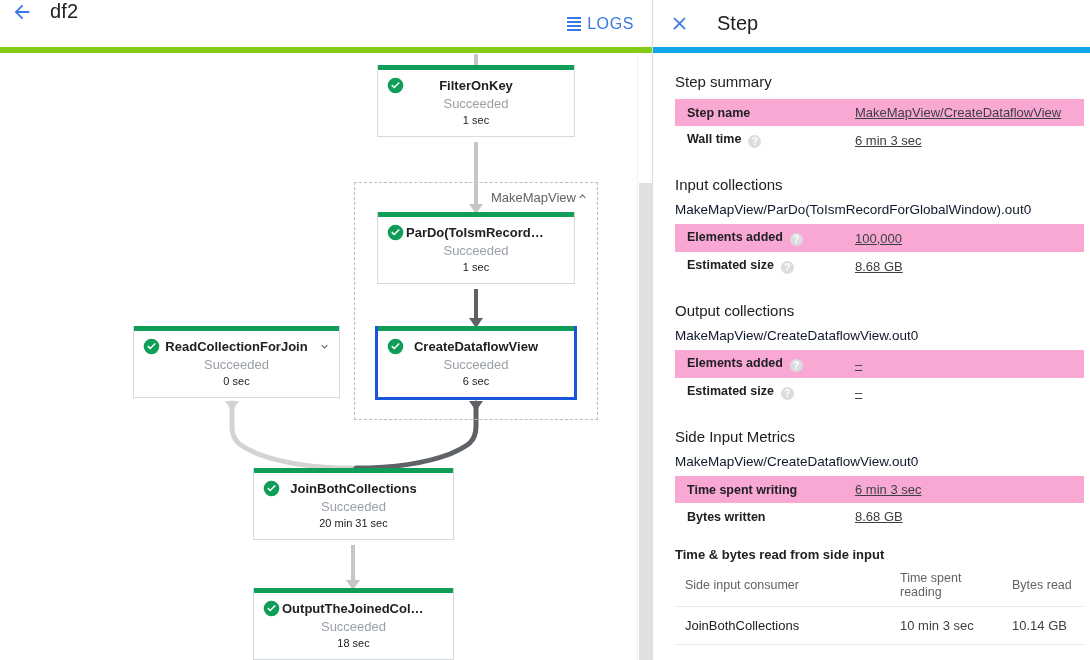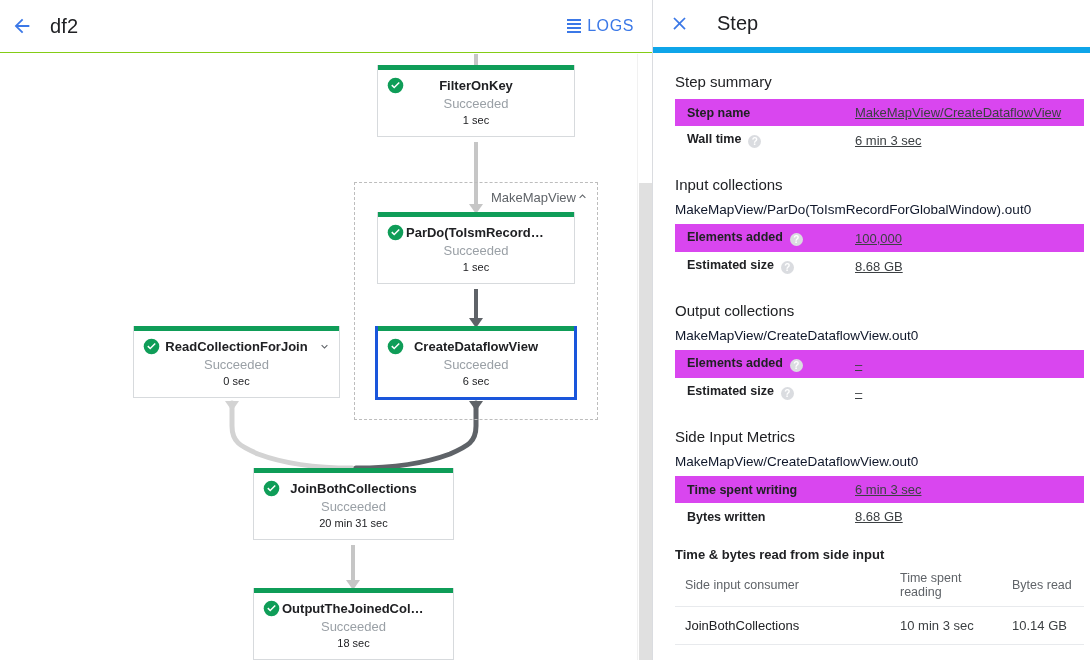--- a/index.html
+++ b/index.html
@@ -11,22 +11,22 @@
   }
   #app { position: relative; width: 1090px; height: 660px; }
 
   
   #left-pane {
     position: absolute; left: 0; top: 0; width: 652px; height: 660px;
     background: #fff; overflow: hidden;
   }
   #topbar {
     position: absolute; left: 0; top: 0; width: 652px; height: 53px;
-    background: #fff; border-bottom: 1px solid #84cc16;
-    display: flex; align-items: center;
+    background: #fff; border-bottom: 6px solid #84cc16;
+    display: flex; align-items: flex-start;
   }
   #back-btn {
     width: 24px; height: 24px; margin-left: 10px; margin-right: 16px;
     display: flex; align-items: center; justify-content: center; cursor: pointer;
   }
   #job-title {
     font-size: 20px; color: #202124; font-weight: 400; letter-spacing: .1px;
   }
   #logs-btn {
     position: absolute; right: 18px; top: 50%; transform: translateY(-50%);
@@ -112,21 +112,21 @@
     height: 53px; border-bottom: 6px solid #0ea5e9;
     display: flex; align-items: center; padding-left: 14px;
   }
   #close-btn { width: 24px; height: 24px; cursor: pointer; display:flex;align-items:center;justify-content:center; }
   #side-title { font-size: 20px; color: #202124; margin-left: 26px; font-weight: 400; }
 
   #side-body { padding: 20px 4px 0 22px; }
   .sect-title { font-size: 15px; color: #202124; margin-bottom: 9px; font-weight: 400; }
   .sect-sub  { font-size: 13.5px; color: #0f172a; margin-bottom: 7px; }
   .kv-table { width: 409px; border-collapse: collapse; margin-bottom: 4px; }
-  .kv-table tr.alt { background: #d946ef; }
+  .kv-table tr.alt { background: #f9a8d4; }
   .kv-table td { padding: 6px 0 6px 12px; font-size: 12.5px; vertical-align: middle; }
   .kv-table td.k { width: 168px; font-weight: bold; color: #202124; white-space: nowrap; }
   .kv-table td.v { color: #3c4043; font-size: 13px; text-decoration: underline; }
   .help-icon {
     display: inline-block; width: 13px; height: 13px; border-radius: 50%;
     background: #dadce0; color: #fff; font-size: 10px; line-height: 13px;
     text-align: center; margin-left: 7px; vertical-align: -2px; font-weight: bold;
     cursor: pointer;
   }
   .gap { height: 18px; }

